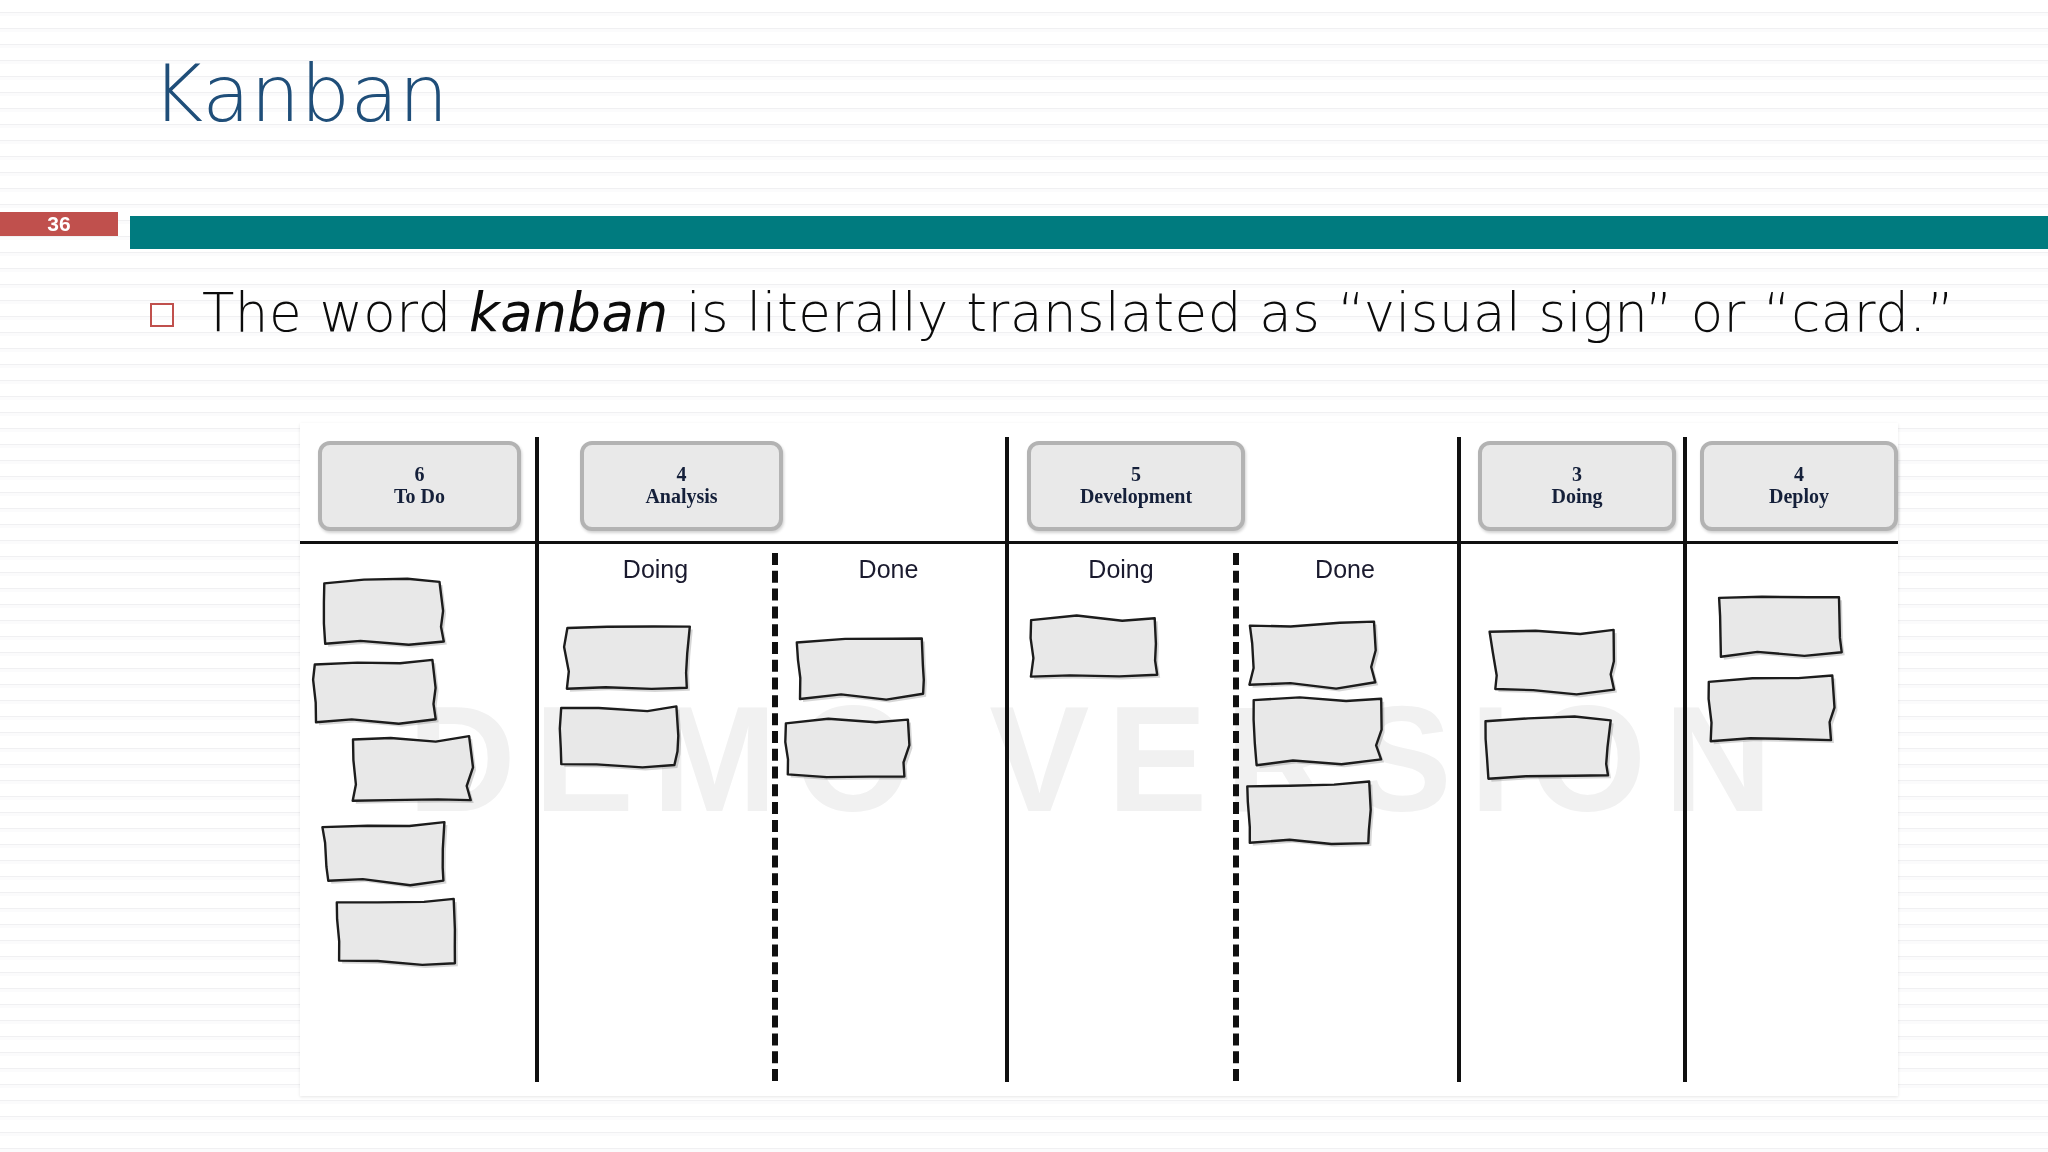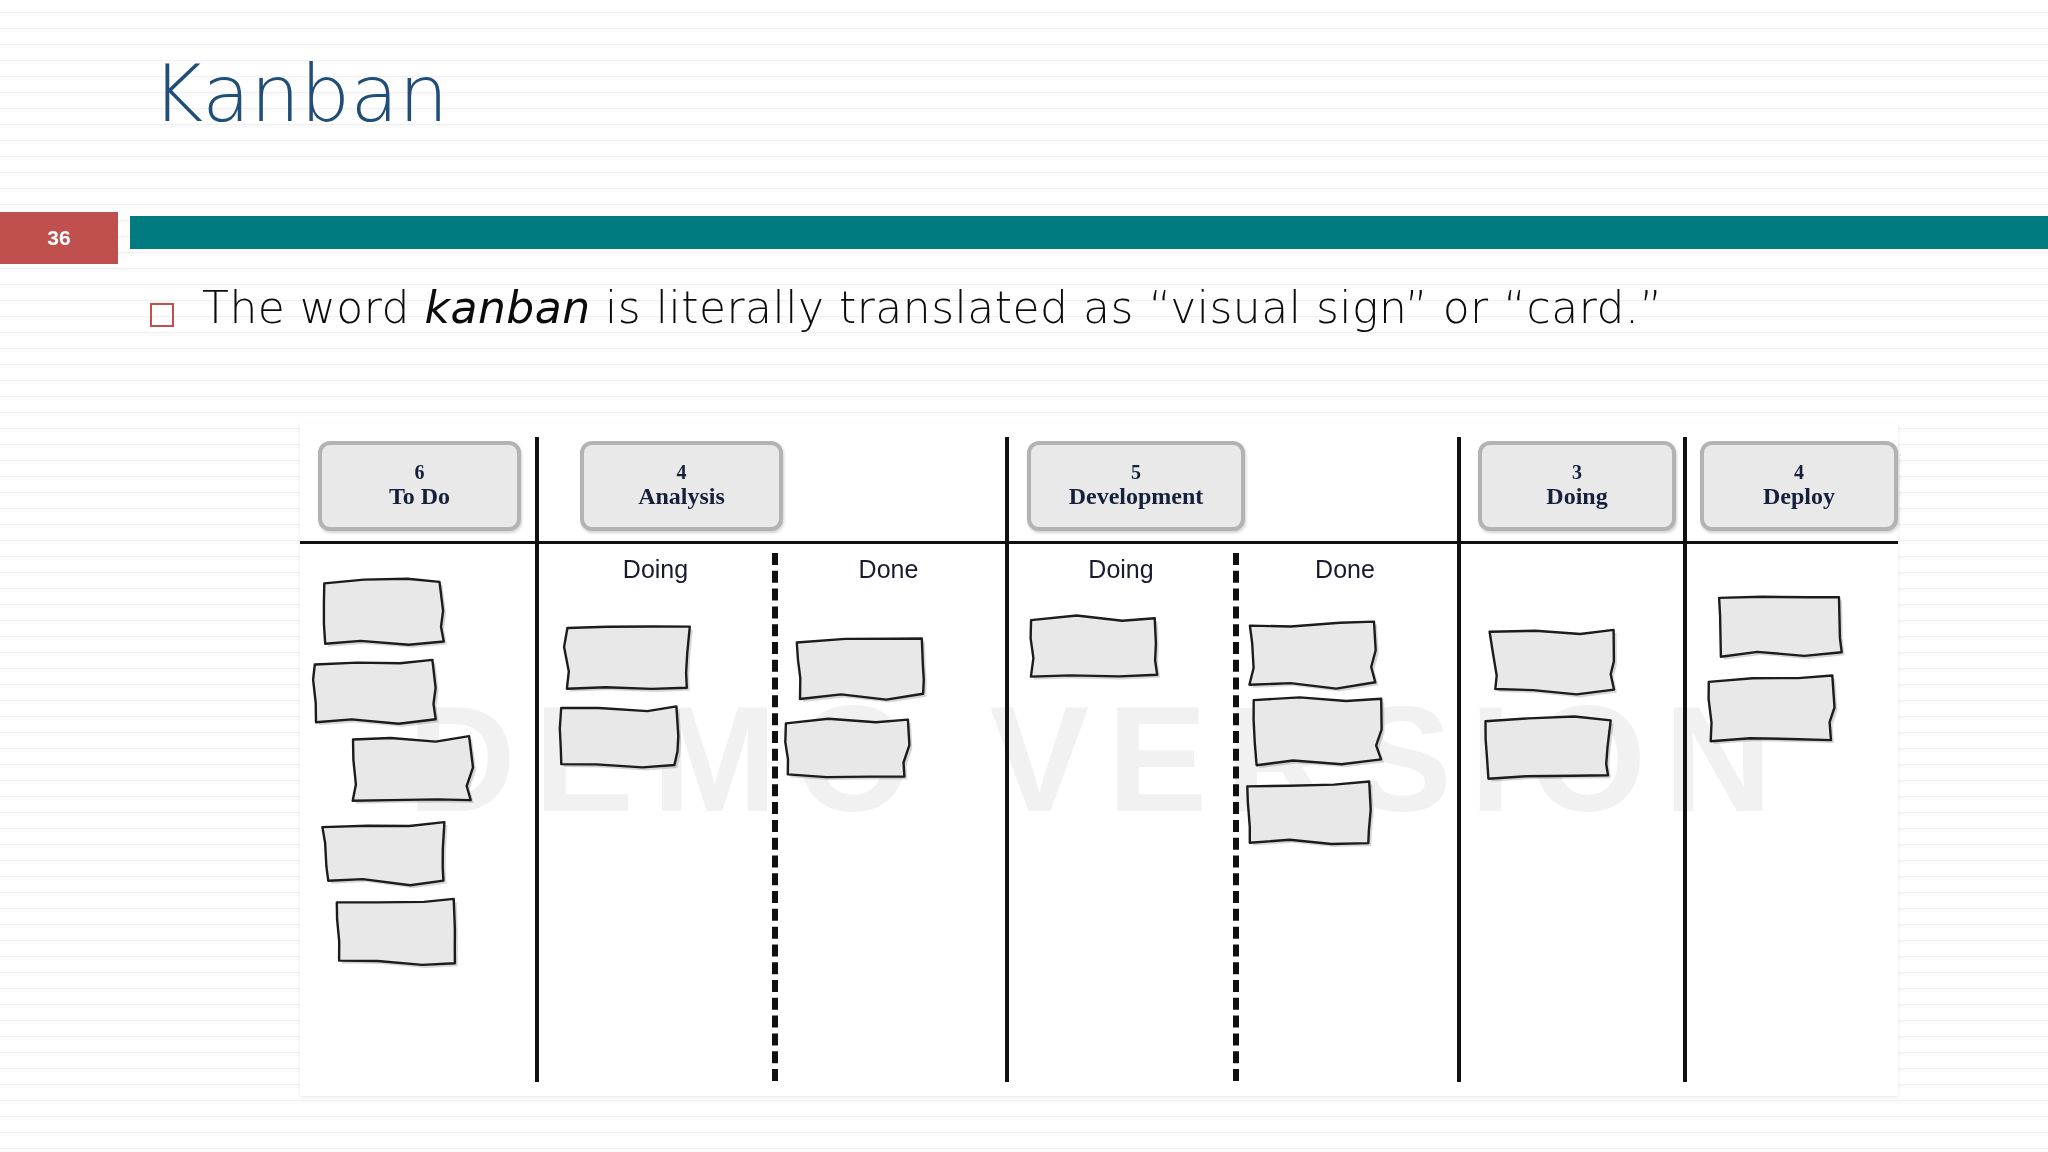--- a/index.html
+++ b/index.html
@@ -27,41 +27,41 @@
     position:absolute;left:152px;top:55px;
     font-size:78px;line-height:1;
     color:#1F4E79;
     font-weight:300;
     letter-spacing:0.5px;
     font-family:"DejaVu Sans", sans-serif;
     white-space:nowrap;
   }
   
   #numchip{
-    position:absolute;left:0px;top:212px;width:118px;height:52px;
+    position:absolute;left:0px;top:212px;width:118px;height:24px;
     background:#C0504D;
     color:#ffffff;font-weight:bold;font-size:21px;
     display:flex;align-items:center;justify-content:center;
   }
   #tealbar{
     position:absolute;left:130px;top:216px;right:0px;height:33px;
     background:#007B7F;
   }
   
   #bulletrow{
     position:absolute;left:150px;top:283px;
     display:flex;align-items:flex-start;gap:28px;
     white-space:nowrap;
   }
   #bulletmark{
     width:20px;height:20px;border:2px solid #C0504D;
     margin-top:20px;flex:none;background:transparent;
   }
   #bullettext{
-    font-size:44px;color:#0b0b0b;line-height:1.15;
+    font-size:53px;color:#0b0b0b;line-height:1.15;
     font-family:"DejaVu Sans", sans-serif;
     font-weight:300;
     letter-spacing:0.5px;
   }
   #bullettext .it{font-style:italic;}
   
   #board{
     position:absolute;left:300px;top:423px;width:1598px;height:673px;
     background:#ffffff;
     box-shadow:0 1px 3px rgba(0,0,0,.10);
@@ -86,21 +86,21 @@
     background:#e9e9e9;
     border:4px solid #b3b3b3;
     border-radius:12px;
     box-shadow:1px 2px 3px rgba(0,0,0,.18);
     display:flex;flex-direction:column;align-items:center;justify-content:center;
     color:#15203a;
     font-family:"Liberation Serif", serif;
     font-weight:bold;
   }
   .colhead .num{font-size:20px;line-height:1.05;}
-  .colhead .nm{font-size:24px;line-height:1.15;}
+  .colhead .nm{font-size:20px;line-height:1.15;}
   
   .vsep{
     position:absolute;width:4px;background:#101010;z-index:4;
   }
   
   #hrule{
     position:absolute;left:0;top:118px;width:100%;height:3px;background:#101010;z-index:4;
   }
   
   .sublabel{

